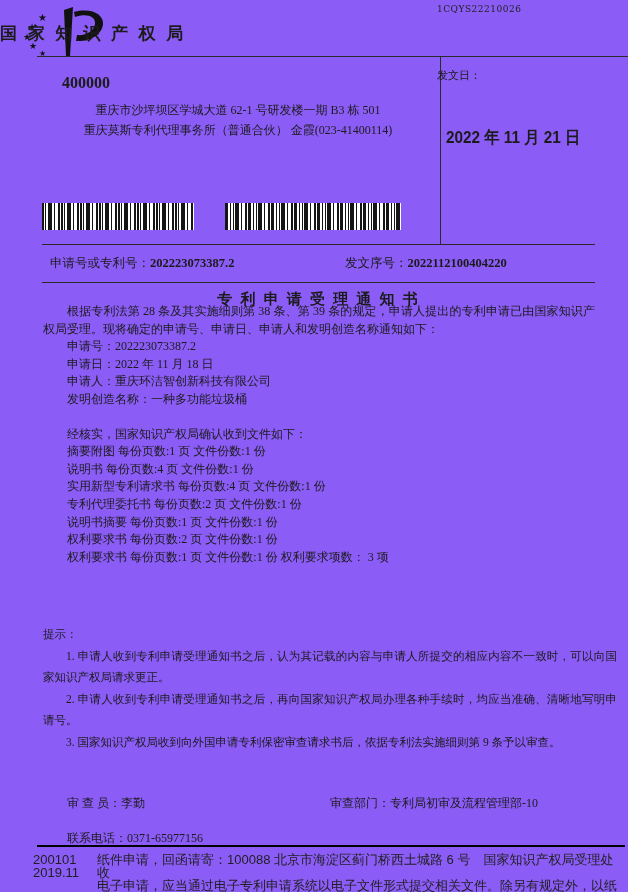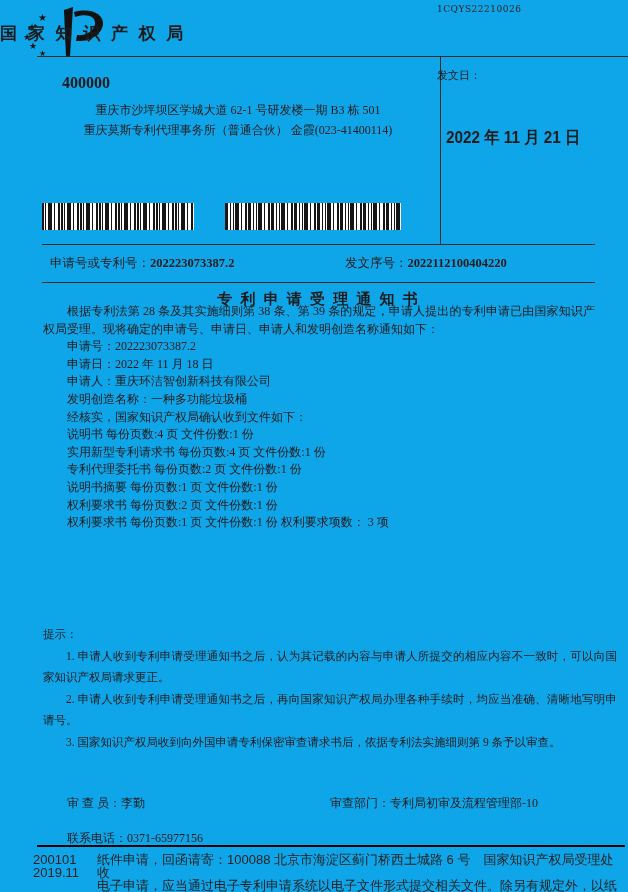--- a/index.html
+++ b/index.html
@@ -1,17 +1,17 @@
 <!DOCTYPE html>
 <html><head>
 <meta charset="utf-8">
 <style>
   html,body{margin:0;padding:0;background:#e8e8e8;}
   .page{
-    position:relative;width:628px;height:892px;background:#0ea5e9;
+    position:relative;width:628px;height:892px;background:#8b5cf6;
     font-family:"Liberation Serif","DejaVu Serif",serif;color:#1b1b1b;
     overflow:hidden;margin:0 auto;
   }
   .doc-code{position:absolute;top:4px;left:437px;font-size:9px;letter-spacing:.5px;
     font-family:"DejaVu Serif",serif;color:#222;}
   .logo{position:absolute;top:6px;left:22px;width:90px;height:52px;}
   .office-title{position:absolute;top:22px;left:0;width:628px;text-align:left;
     font-family:"Liberation Sans","DejaVu Sans",sans-serif;font-weight:bold;
     font-size:17px;letter-spacing:3px;}
   .hr{position:absolute;border:none;margin:0;border-top:1.5px solid #2a2a2a;}
@@ -39,21 +39,21 @@
   .ref-left{left:50px;}
   .ref-right{left:345px;}
   .ref b{font-family:"Liberation Serif",serif;}
   .notice-title{position:absolute;top:290px;left:42px;width:553px;text-align:center;
     font-family:"Liberation Sans","DejaVu Sans",sans-serif;font-weight:bold;
     font-size:15px;letter-spacing:2px;}
   .body-block{position:absolute;top:303px;left:43px;width:552px;font-size:12px;
     line-height:17.6px;}
   .body-block p{margin:0;text-indent:2em;text-align:justify;}
   .field-line,.doc-line{padding-left:2em;}
-  .confirm-line{padding-left:2em;}
+  .confirm-line{padding-left:2em;margin-top:17px;}
   .tips{position:absolute;top:624px;left:43px;width:574px;font-size:11.5px;
     line-height:21.5px;}
   .tips p{margin:0;text-align:justify;}
   .tips .tip-item{text-indent:2em;}
   .signoff{position:absolute;font-size:12px;white-space:nowrap;}
   .examiner{top:795px;left:67px;}
   .dept{top:795px;left:330px;}
   .phone{top:830px;left:67px;}
   .hr4{top:845px;left:37px;width:588px;border-top:2.5px solid #000;}
   .footer{position:absolute;top:853px;left:33px;width:590px;display:flex;
@@ -115,20 +115,21 @@
     <div class="field-line">
       <span>申请日：</span><span>2022 年 11 月 18 日</span>
     </div>
     <div class="field-line">
       <span>申请人：</span><span>重庆环洁智创新科技有限公司</span>
     </div>
     <div class="field-line">
       <span>发明创造名称：</span><span>一种多功能垃圾桶</span>
     </div>
     <div class="confirm-line">经核实，国家知识产权局确认收到文件如下：</div>
+    <div class="doc-line">摘要附图 每份页数:1 页 文件份数:1 份</div>
     <div class="doc-line">说明书 每份页数:4 页 文件份数:1 份</div>
     <div class="doc-line">实用新型专利请求书 每份页数:4 页 文件份数:1 份</div>
     <div class="doc-line">专利代理委托书 每份页数:2 页 文件份数:1 份</div>
     <div class="doc-line">说明书摘要 每份页数:1 页 文件份数:1 份</div>
     <div class="doc-line">权利要求书 每份页数:2 页 文件份数:1 份</div>
     <div class="doc-line">权利要求书 每份页数:1 页 文件份数:1 份 权利要求项数： 3 项</div>
   </div>
 
   <div class="tips">
     <p>提示：</p>

